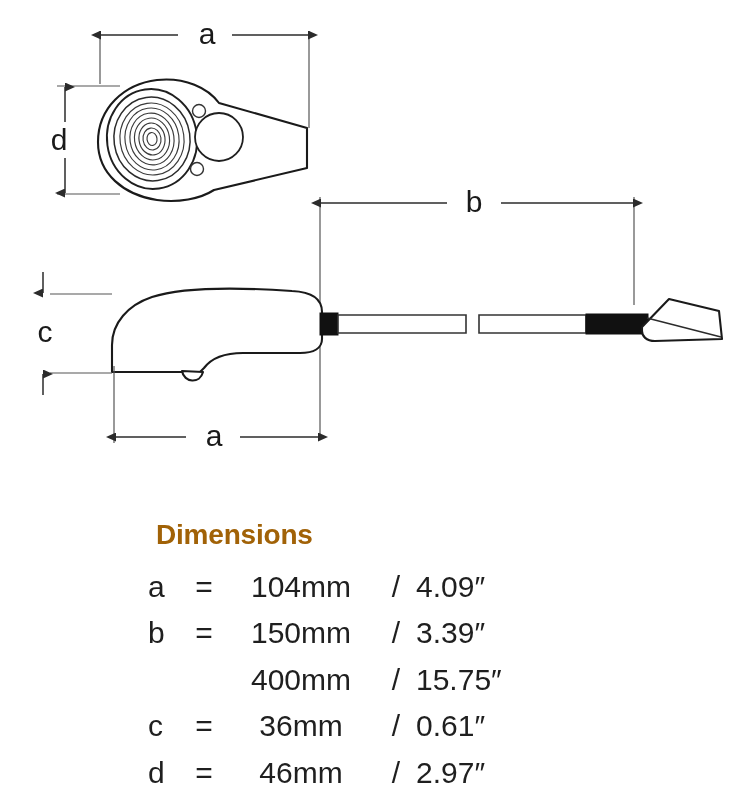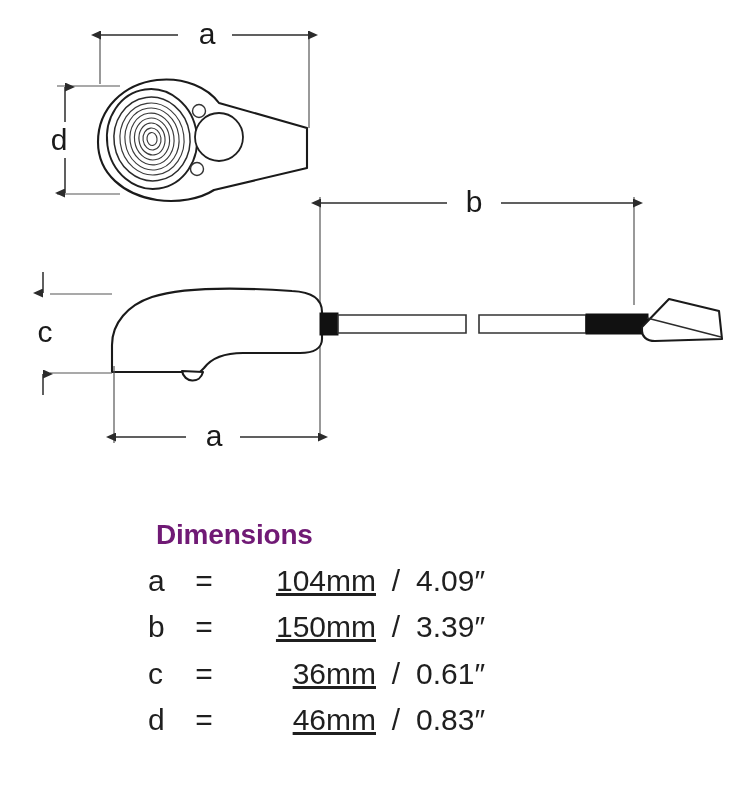--- a/index.html
+++ b/index.html
@@ -83,39 +83,39 @@
   }
   .table-wrap {
     position: absolute;
     left: 148px;
     top: 518px;
     width: 430px;
   }
   .table-title {
     font-size: 28px;
     font-weight: bold;
-    color: #701a75;
+    color: #a16207;
     letter-spacing: -0.2px;
-    margin: 0 0 6px 8px;
+    margin: 0 0 12px 8px;
     line-height: 1.2;
   }
   table.dims {
     border-collapse: collapse;
     font-size: 30px;
     color: #1f1f1f;
   }
   table.dims td {
     padding: 2px 0;
     line-height: 1.42;
     white-space: nowrap;
     vertical-align: baseline;
   }
   td.c-key    { width: 34px; text-align: left; padding-left: 6px; }
   td.c-eq     { width: 44px; text-align: center; }
-  td.c-mm     { width: 150px; text-align: right; padding-left: 10px; text-decoration: underline; }
+  td.c-mm     { width: 150px; text-align: center; padding-left: 10px; }
   td.c-slash  { width: 40px; text-align: center; }
   td.c-in     { text-align: left; padding-left: 8px; }
 </style>
 </head>
 <body>
 
 <svg id="drawing" viewBox="0 0 745 800" xmlns="http://www.w3.org/2000/svg">
 
   <defs>
     <marker id="arrL" markerWidth="11" markerHeight="9" refX="10" refY="4.5" orient="auto" markerUnits="userSpaceOnUse">
@@ -245,28 +245,35 @@
         <td class="c-in">4.09″</td>
       </tr>
       <tr>
         <td class="c-key">b</td>
         <td class="c-eq">=</td>
         <td class="c-mm">150mm</td>
         <td class="c-slash">/</td>
         <td class="c-in">3.39″</td>
       </tr>
       <tr>
+        <td class="c-key"></td>
+        <td class="c-eq"></td>
+        <td class="c-mm">400mm</td>
+        <td class="c-slash">/</td>
+        <td class="c-in">15.75″</td>
+      </tr>
+      <tr>
         <td class="c-key">c</td>
         <td class="c-eq">=</td>
         <td class="c-mm">36mm</td>
         <td class="c-slash">/</td>
         <td class="c-in">0.61″</td>
       </tr>
       <tr>
         <td class="c-key">d</td>
         <td class="c-eq">=</td>
         <td class="c-mm">46mm</td>
         <td class="c-slash">/</td>
-        <td class="c-in">0.83″</td>
+        <td class="c-in">2.97″</td>
       </tr>
     </tbody>
   </table>
 </div>
 
 </body></html>

